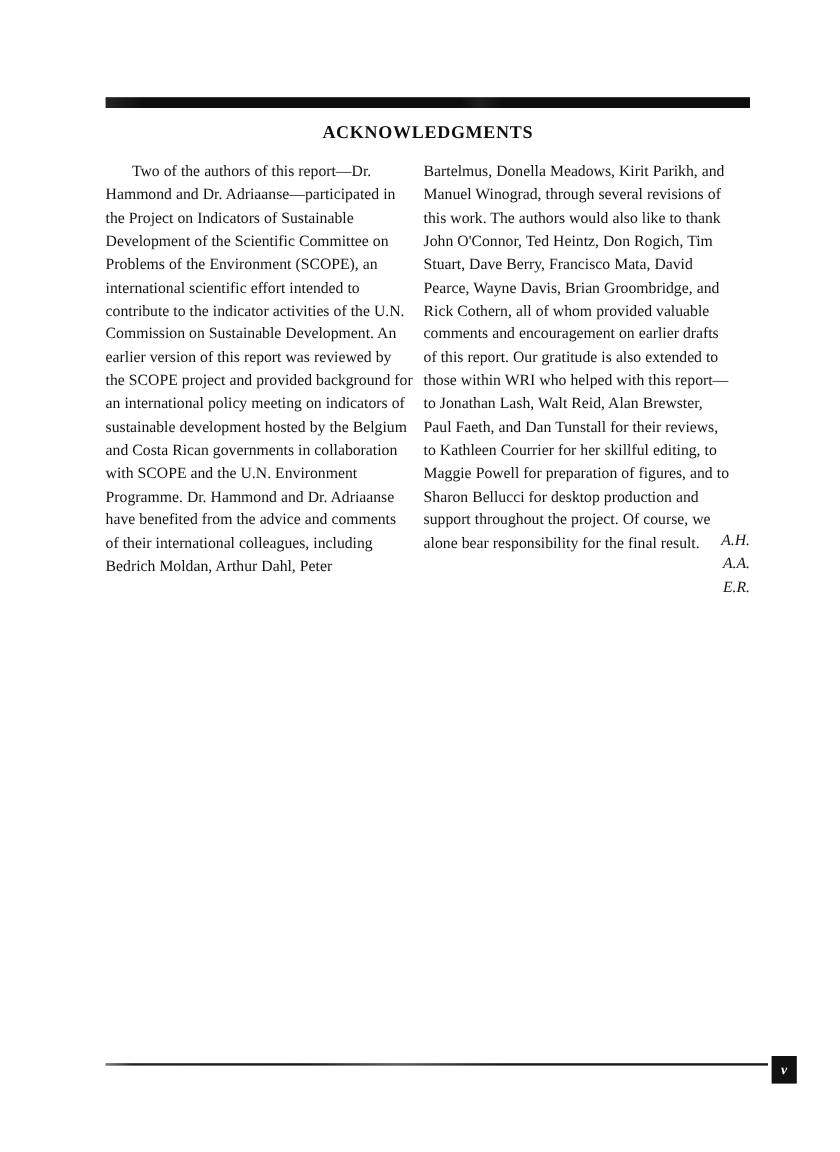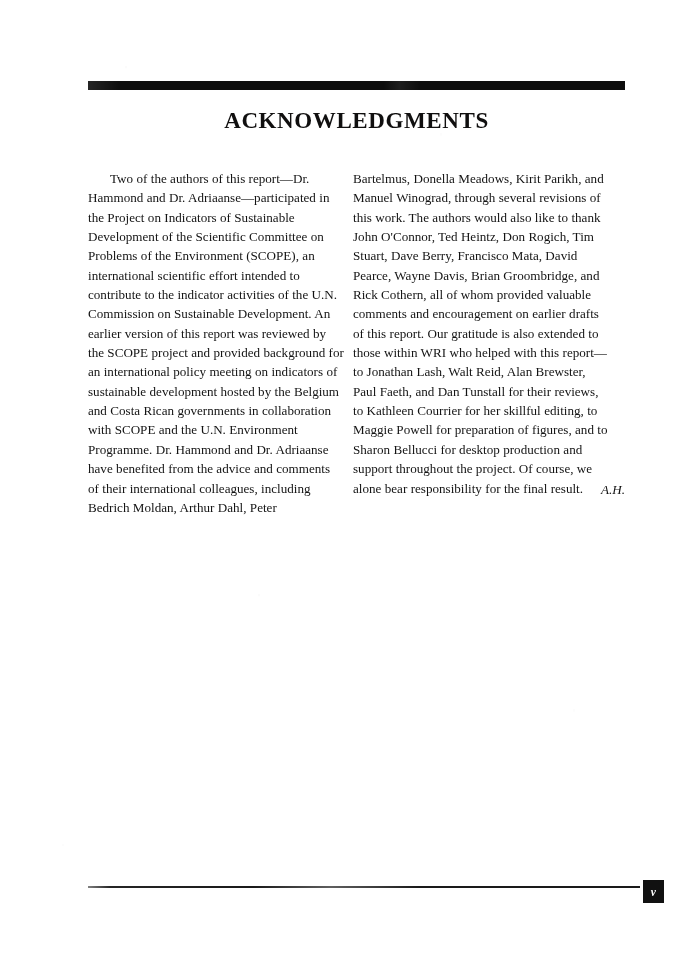--- a/index.html
+++ b/index.html
@@ -53,35 +53,34 @@
         rgba(255,255,255,0.00) 55%, rgba(255,255,255,0.07) 58%,
         rgba(255,255,255,0.00) 62%, rgba(255,255,255,0.00) 100%);
   }
 
   .page-heading {
     position: absolute;
     left: 88px;
     top: 93px;
     width: 537px;
     text-align: center;
-    font-size: 23px;
+    font-size: 15px;
     font-weight: bold;
     letter-spacing: 0.6px;
     color: #100f0f;
   }
 
   
   .columns {
     position: absolute;
     left: 88px;
     top: 133px;
     width: 537px;
     display: flex;
     gap: 9px;
-    margin-top: 36px;
   }
   .col {
     width: 256px;
   }
   .col p {
     margin: 0;
     font-size: 13.1px;
     line-height: 19.35px;
     text-align: left;
     color: #131313;
@@ -97,21 +96,21 @@
     left: 363px;
     top: 440px;
     width: 262px;
     text-align: right;
     font-style: italic;
     font-size: 13.1px;
     line-height: 19.3px;
     color: #131313;
     padding-right: 6px;
   }
-  .initials div { white-space: nowrap; margin-top: 40px; }
+  .initials div { white-space: nowrap; }
 
   
   .footer-rule {
     position: absolute;
     left: 88px;
     top: 886px;
     width: 552px;
     height: 1.6px;
     background: #1a1a1a;
     background-image: linear-gradient(90deg,
@@ -155,19 +154,21 @@
     </div>
 
     <div class="col">
       <p>Bartelmus, Donella Meadows, Kirit Parikh, and Manuel Winograd, through several revisions of this work. The authors would also like to thank John O'Connor, Ted Heintz, Don Rogich, Tim Stuart, Dave Berry, Francisco Mata, David Pearce, Wayne Davis, Brian Groombridge, and Rick Cothern, all of whom provided valuable comments and encouragement on earlier drafts of this report. Our gratitude is also extended to those within WRI who helped with this report—to Jonathan Lash, Walt Reid, Alan Brewster, Paul Faeth, and Dan Tunstall for their reviews, to Kathleen Courrier for her skillful editing, to Maggie Powell for preparation of figures, and to Sharon Bellucci for desktop production and support throughout the project. Of course, we alone bear responsibility for the final result.</p>
     </div>
 
   </div>
 
   <div class="initials">
     <div>A.H.</div>
+    <div>A.A.</div>
+    <div>E.R.</div>
   </div>
 
   <div class="footer-rule"></div>
 
   <div class="page-number-box">v</div>
 
 </div>
 
 </body></html>

